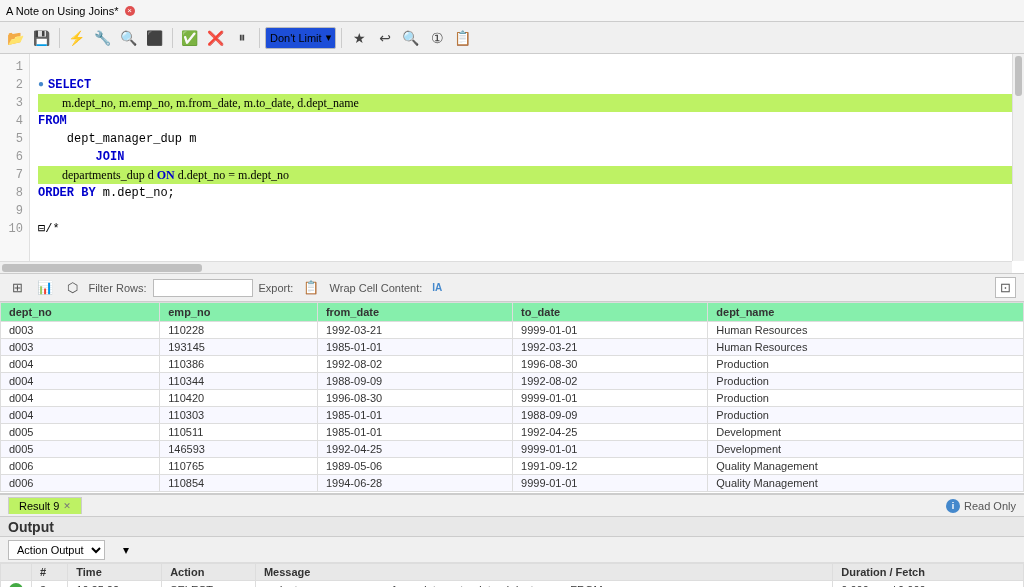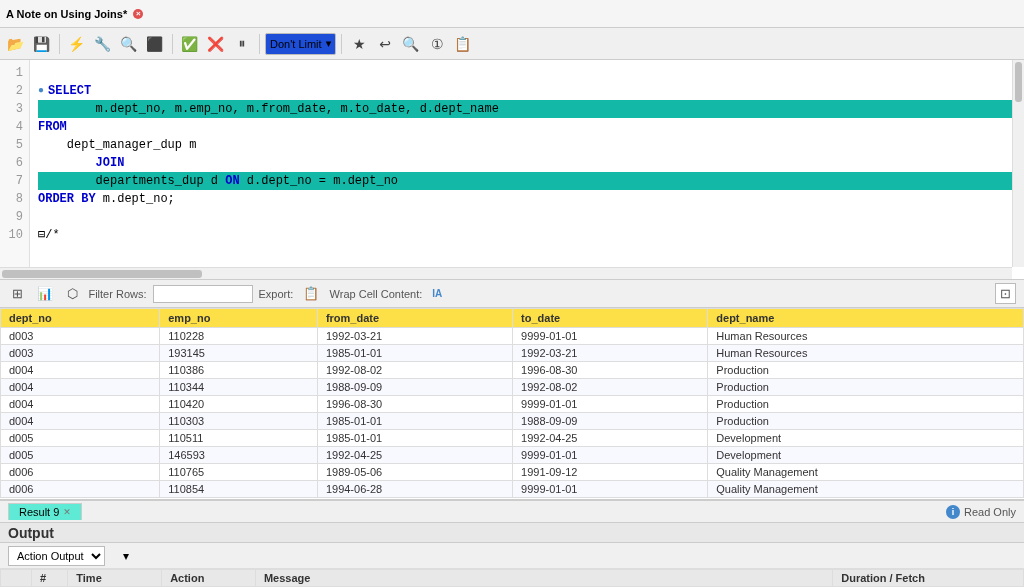--- a/index.html
+++ b/index.html
@@ -2,27 +2,26 @@
 <html><head>
   <meta charset="utf-8">
   <style>
     * { margin: 0; padding: 0; box-sizing: border-box; }
     body { font-family: 'Segoe UI', Arial, sans-serif; font-size: 12px; background: #f0f0f0; width: 1024px; height: 587px; overflow: hidden; }
 
     
     .title-bar {
       background: #f5f5f5;
       border-bottom: 1px solid #ccc;
-      height: 28px;
+      height: 22px;
       display: flex;
       align-items: center;
       padding: 0 6px;
       font-size: 11px;
       gap: 6px;
-      font-weight: bold;
     }
     .title-bar-close {
       background: #e05050;
       border-radius: 50%;
       width: 10px; height: 10px;
       display: flex; align-items: center; justify-content: center;
       cursor: pointer; color: white; font-size: 8px;
     }
 
     
@@ -89,21 +88,21 @@
       flex: 1;
       padding: 4px 8px;
       font-family: 'Courier New', monospace;
       font-size: 12px;
       line-height: 18px;
       overflow-x: auto;
       position: relative;
     }
 
     .code-line { display: flex; align-items: center; min-height: 18px; white-space: pre; }
-    .code-line.highlighted { background: #14b8a6; }
+    .code-line.highlighted { background: #bef264; font-family: Liberation Serif, serif; }
     .code-line .bullet { color: #4488cc; margin-right: 4px; font-size: 10px; }
     .kw { color: #0000cc; font-weight: bold; }
 
     .scrollbar-h {
       height: 12px;
       background: #f0f0f0;
       border-top: 1px solid #ddd;
       position: absolute;
       bottom: 0; left: 0; right: 12px;
     }
@@ -156,21 +155,21 @@
       position: relative;
     }
 
     table {
       width: 100%;
       border-collapse: collapse;
       font-size: 11px;
     }
 
     thead th {
-      background: #fde047;
+      background: #86efac;
       border: 1px solid #ddd;
       padding: 3px 8px;
       text-align: left;
       font-weight: bold;
       color: #333;
       position: sticky;
       top: 0;
     }
 
     tbody td {
@@ -188,21 +187,21 @@
       border-top: 1px solid #ccc;
       height: 22px;
       display: flex;
       align-items: center;
       padding: 0 8px;
       font-size: 11px;
       gap: 8px;
     }
 
     .result-tab {
-      background: #5eead4;
+      background: #bef264;
       border: 1px solid #ccc;
       border-bottom: none;
       padding: 2px 10px;
       cursor: pointer;
       font-size: 11px;
       display: flex; align-items: center; gap: 4px;
     }
 
     .tab-close { font-size: 9px; cursor: pointer; color: #777; }
 

